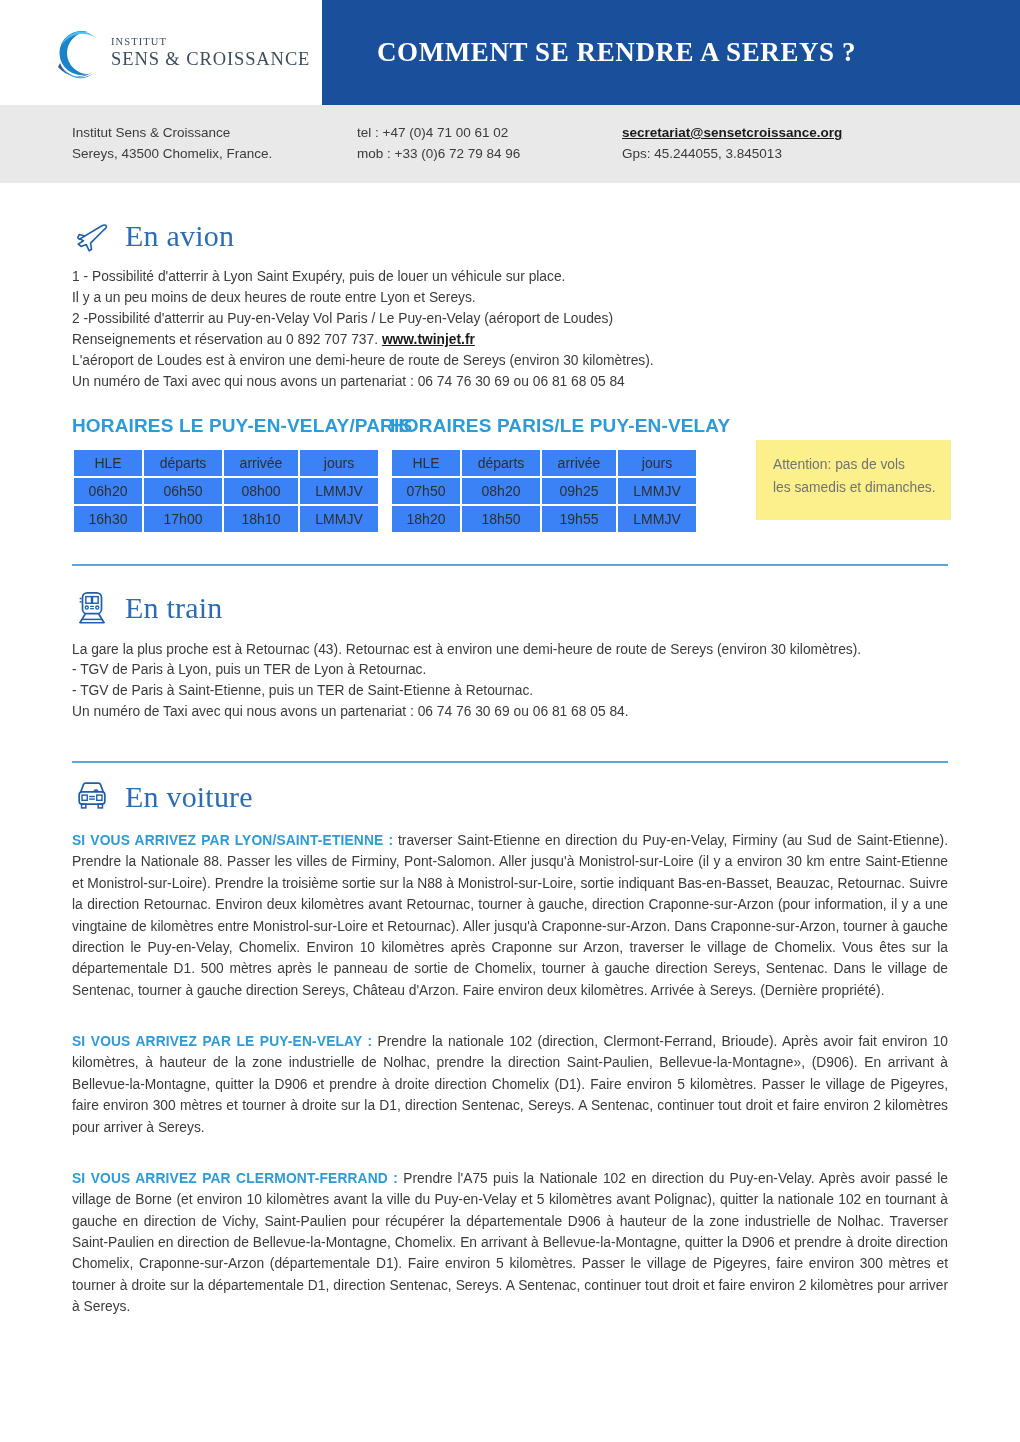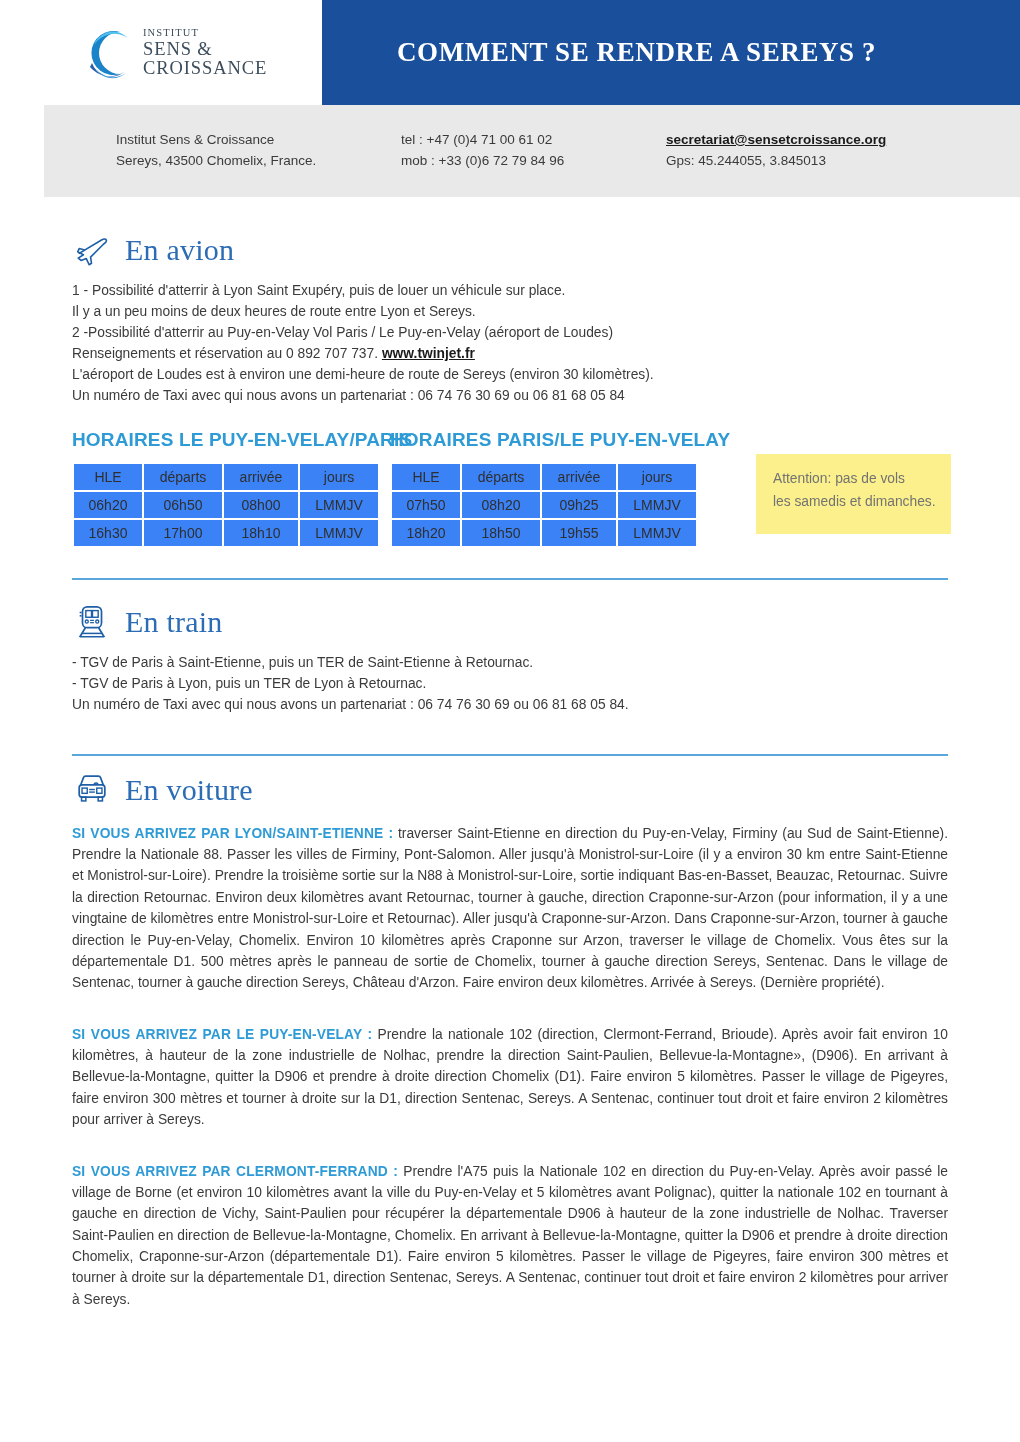--- a/index.html
+++ b/index.html
@@ -27,21 +27,21 @@
     position: relative;
     height: 105px;
     background: #ffffff;
     display: flex;
     align-items: stretch;
   }
   .logo-zone {
     width: 322px;
     display: flex;
     align-items: center;
-    padding-left: 80px;
+    padding-left: 48px;
     box-sizing: border-box;
   }
   .logo {
     display: flex;
     align-items: center;
     gap: 7px;
   }
   .logo-mark {
     width: 56px;
     height: 56px;
@@ -64,41 +64,40 @@
     font-family: "Liberation Serif", serif;
     font-size: 18.5px;
     letter-spacing: 0.9px;
     color: #3d4d5c;
   }
   .title-bar {
     flex: 1;
     background: #1a4f9c;
     display: flex;
     align-items: center;
-    padding-left: 75px;
+    padding-left: 55px;
     box-sizing: border-box;
   }
   .title-bar h1 {
     margin: 0;
     font-family: "Liberation Serif", serif;
     font-weight: 700;
     font-size: 27px;
     letter-spacing: 0.6px;
     color: #ffffff;
   }
 
   
   .contact-strip {
     background: #e9e9e9;
-    height: 92px;
+    height: 78px;
     display: flex;
     align-items: center;
     padding-left: 72px;
     box-sizing: border-box;
-    margin-left: 44px;
   }
   .contact-col {
     font-size: 13.5px;
     line-height: 1.55;
     color: #3b3b3b;
   }
   .contact-col.c1 { width: 285px; }
   .contact-col.c2 { width: 265px; }
   .contact-col.c3 { width: 340px; }
   .email-link {
@@ -359,22 +358,23 @@
             <line x1="7" y1="13.5" x2="9" y2="13.5" stroke="#1f5fa8" stroke-width="1.6"></line>
             <path d="M13 26 L7 36 M27 26 L33 36" stroke="#1f5fa8" stroke-width="1.8" fill="none"></path>
             <line x1="9.5" y1="32" x2="30.5" y2="32" stroke="#1f5fa8" stroke-width="1.6"></line>
             <line x1="8" y1="35.5" x2="32" y2="35.5" stroke="#1f5fa8" stroke-width="1.6"></line>
           </svg>
         </span>
         <span class="section-title">En train</span>
       </div>
 
       <div style="margin-top:11px;">
+        <div class="justified">La gare la plus proche est à Retournac (43). Retournac est à environ une demi-heure de route de Sereys  (environ  30 kilomètres).</div>
+        <div class="body-text">- TGV de Paris à Lyon, puis un TER de Lyon à Retournac.</div>
         <div class="body-text">- TGV de Paris à Saint-Etienne, puis un TER de Saint-Etienne à Retournac.</div>
-        <div class="body-text">- TGV de Paris à Lyon, puis un TER de Lyon à Retournac.</div>
         <div class="body-text">Un numéro de Taxi avec qui nous avons un partenariat : 06 74 76 30 69  ou 06 81 68 05 84.</div>
       </div>
     </div>
 
     <div class="divider" style="margin-top:38px;"></div>
 
     <div class="section" style="padding-top:14px;">
       <div class="section-head">
         <span class="section-icon">
           <svg viewBox="0 0 40 40" width="38" height="38" aria-hidden="true">

